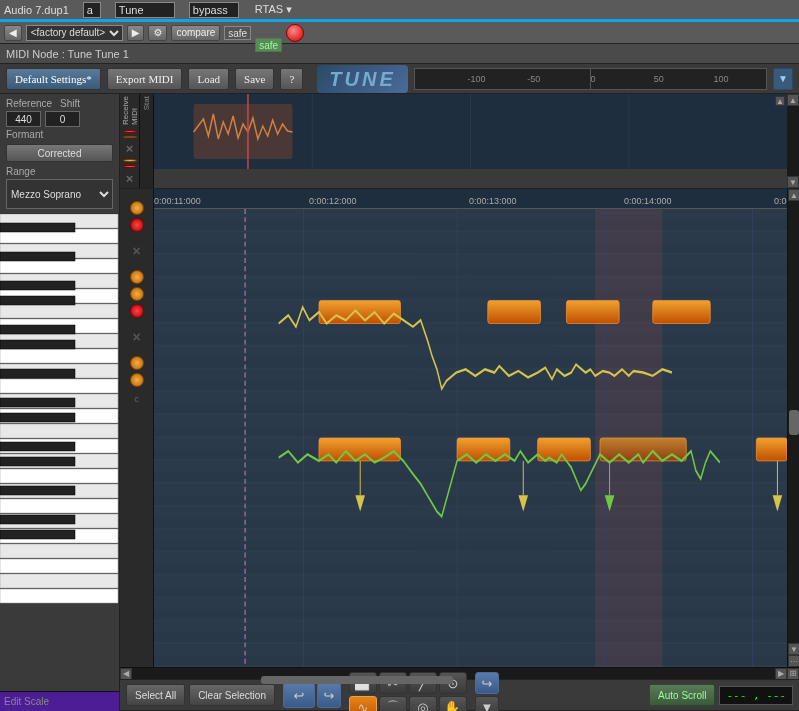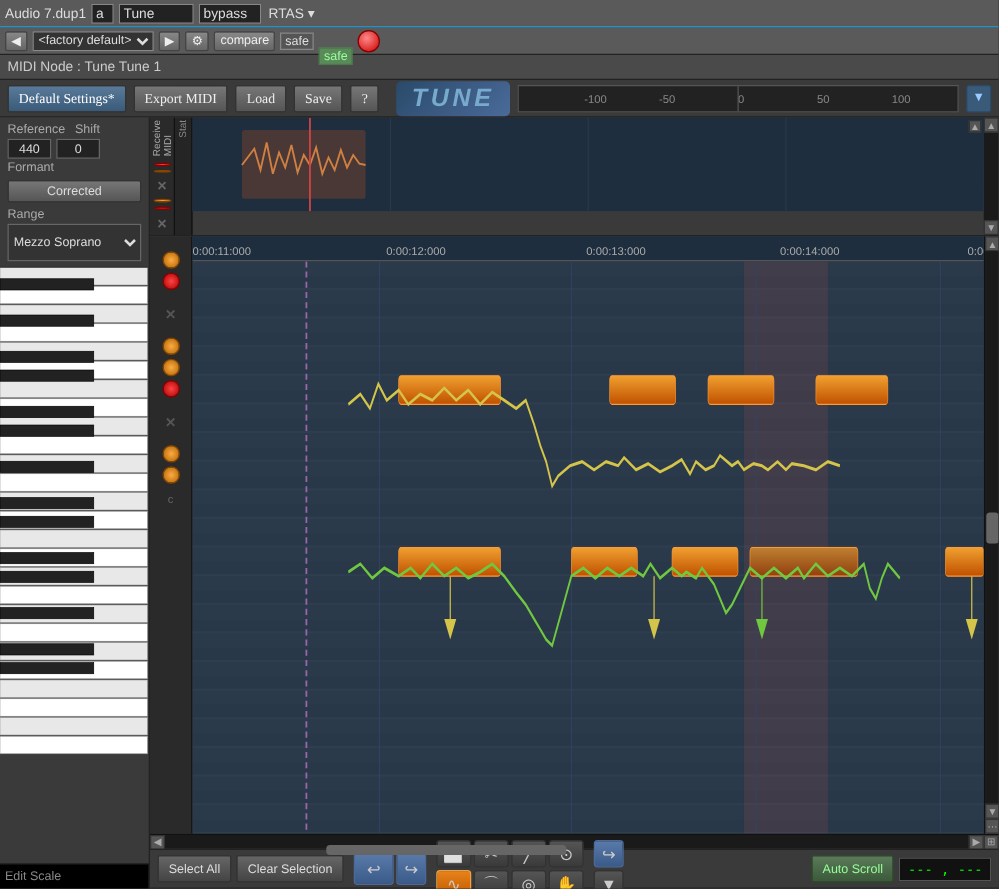--- a/index.html
+++ b/index.html
@@ -13,22 +13,22 @@
       overflow: hidden;
     }
 
     
     .top-bar {
       background: #5a5a5a;
       height: 22px;
       display: flex;
       align-items: center;
       padding: 0 4px;
-      gap: 4px;
-      border-bottom: 1px solid #0ea5e9;
+      gap: 14px;
+      border-bottom: 3px solid #0ea5e9;
     }
     .top-bar-label {
       color: #ddd;
       font-size: 11px;
     }
     .top-bar input[type=text] {
       height: 16px;
       background: #222;
       border: 1px solid #888;
       color: #ddd;
@@ -400,21 +400,21 @@
           <rect x="0" y="184" width="75" height="9" fill="#222" stroke="#000" stroke-width="0.5"></rect>
           <rect x="0" y="199" width="75" height="9" fill="#222" stroke="#000" stroke-width="0.5"></rect>
           <rect x="0" y="228" width="75" height="9" fill="#222" stroke="#000" stroke-width="0.5"></rect>
           <rect x="0" y="243" width="75" height="9" fill="#222" stroke="#000" stroke-width="0.5"></rect>
           <rect x="0" y="272" width="75" height="9" fill="#222" stroke="#000" stroke-width="0.5"></rect>
           <rect x="0" y="301" width="75" height="9" fill="#222" stroke="#000" stroke-width="0.5"></rect>
           <rect x="0" y="316" width="75" height="9" fill="#222" stroke="#000" stroke-width="0.5"></rect>
         </svg>
       </div>
 
-      <div style="position:absolute;bottom:0;left:0;right:0;height:20px;background:#000000;border-top:1px solid #111;display:flex;align-items:center;padding-left:4px">
+      <div style="position:absolute;bottom:0;left:0;right:0;height:20px;background:#4c1d95;border-top:1px solid #111;display:flex;align-items:center;padding-left:4px">
         <span style="font-size:10px;color:#888">Edit Scale</span>
       </div>
     </div>
   </div>
 
   <div style="flex:1;display:flex;flex-direction:column;overflow:hidden">
 
     <div style="display:flex;height:95px;border-bottom:1px solid #222">
 
       <div style="width:20px;background:#2a2a2a;display:flex;flex-direction:column;align-items:center;padding:2px;gap:3px;border-right:1px solid #111">

